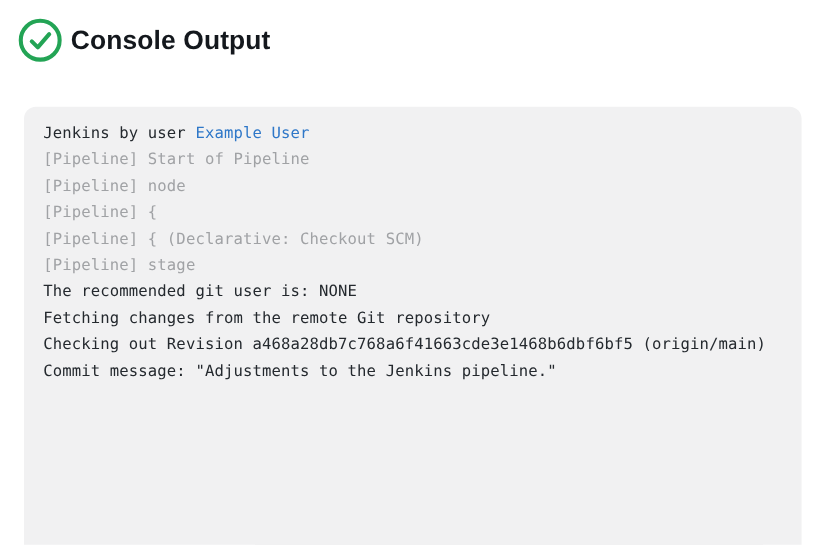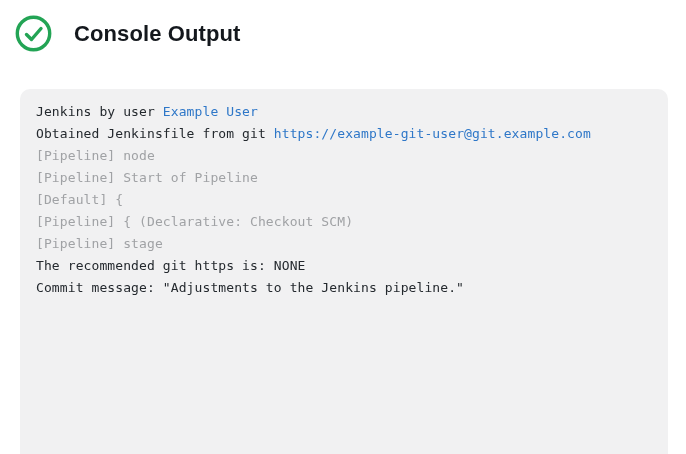--- a/index.html
+++ b/index.html
@@ -5,21 +5,21 @@
   * { margin: 0; padding: 0; box-sizing: border-box; }
   html, body {
     width: 686px; height: 454px;
     overflow: hidden;
     background: #ffffff;
     font-family: "Liberation Sans", sans-serif;
   }
   .header {
     display: flex;
     align-items: center;
-    gap: 22px;
+    gap: 7px;
     padding: 14px 12px 0 15px;
     height: 53px;
   }
   .status-icon { width: 37px; height: 37px; flex: 0 0 auto; }
   .page-title {
     font-size: 22px;
     font-weight: 700;
     color: #14181d;
     letter-spacing: 0.1px;
   }
@@ -49,21 +49,22 @@
 <div class="header">
   <svg class="status-icon" viewBox="0 0 37 37" aria-hidden="true">
     <circle cx="18.5" cy="18.5" r="16.2" fill="none" class="icon-stroke" stroke="#23a455" stroke-width="3.4"></circle>
     <path d="M11.5 19.5 L16.5 24.5 L26 13.5" fill="none" class="icon-stroke" stroke="#23a455" stroke-width="3.4" stroke-linecap="round" stroke-linejoin="round"></path>
   </svg>
   <h1 class="page-title">Console Output</h1>
 </div>
 
 <div class="console-box">
     <div class="console-line"><span class="seg-plain">Jenkins by user </span><a class="seg-link" href="#">Example User</a></div>
-    <div class="console-line"><span class="seg-plain">Obtained Jenkinsfile from git </span><a class="seg-link" href="#">https://example-git-user@git.example.com</a></div>
+    <div class="console-line"><span class="seg-muted">[Pipeline] Start of Pipeline</span></div>
     <div class="console-line"><span class="seg-muted">[Pipeline] node</span></div>
-    <div class="console-line"><span class="seg-muted">[Pipeline] Start of Pipeline</span></div>
-    <div class="console-line"><span class="seg-muted">[Default] {</span></div>
+    <div class="console-line"><span class="seg-muted">[Pipeline] {</span></div>
     <div class="console-line"><span class="seg-muted">[Pipeline] { (Declarative: Checkout SCM)</span></div>
     <div class="console-line"><span class="seg-muted">[Pipeline] stage</span></div>
-    <div class="console-line"><span class="seg-plain">The recommended git https is: NONE</span></div>
+    <div class="console-line"><span class="seg-plain">The recommended git user is: NONE</span></div>
+    <div class="console-line"><span class="seg-plain">Fetching changes from the remote Git repository</span></div>
+    <div class="console-line"><span class="seg-plain">Checking out Revision a468a28db7c768a6f41663cde3e1468b6dbf6bf5 (origin/main)</span></div>
     <div class="console-line"><span class="seg-plain">Commit message: "Adjustments to the Jenkins pipeline."</span></div>
   </div>
 
 </body></html>

